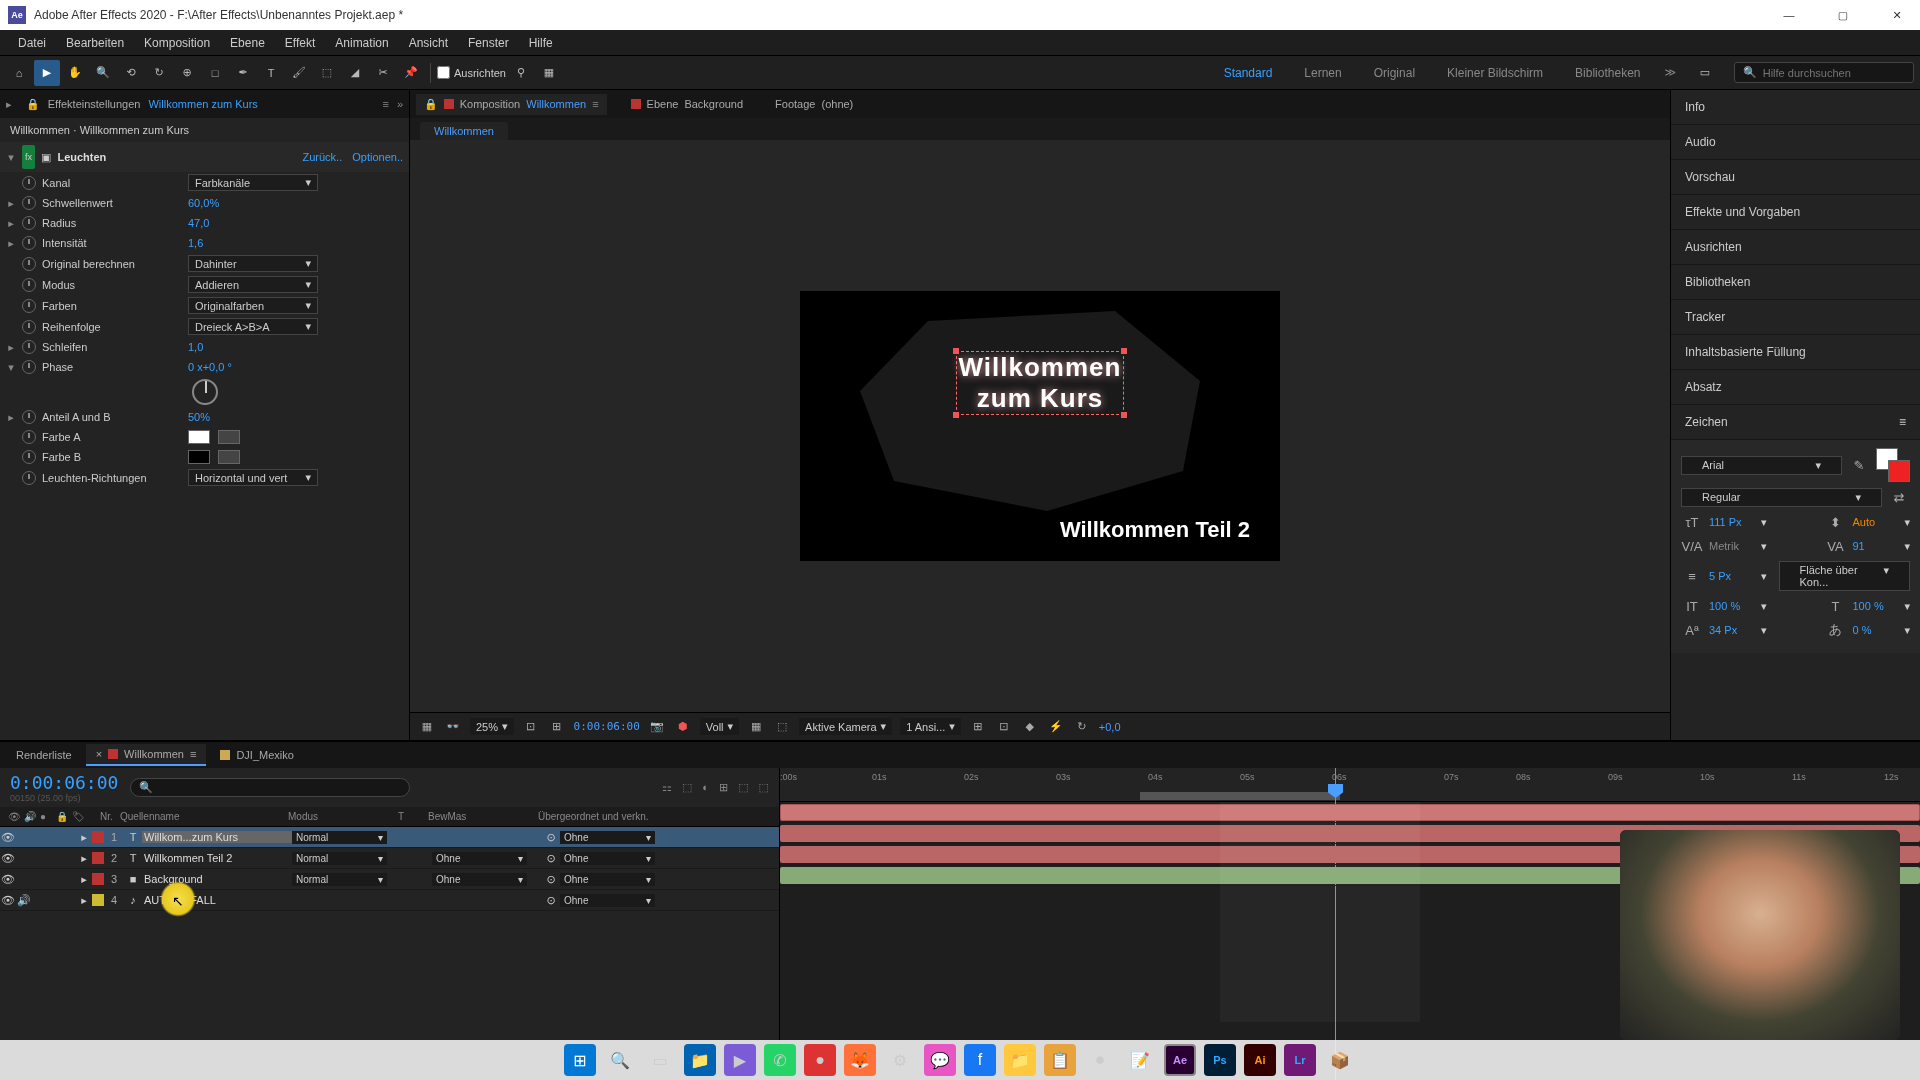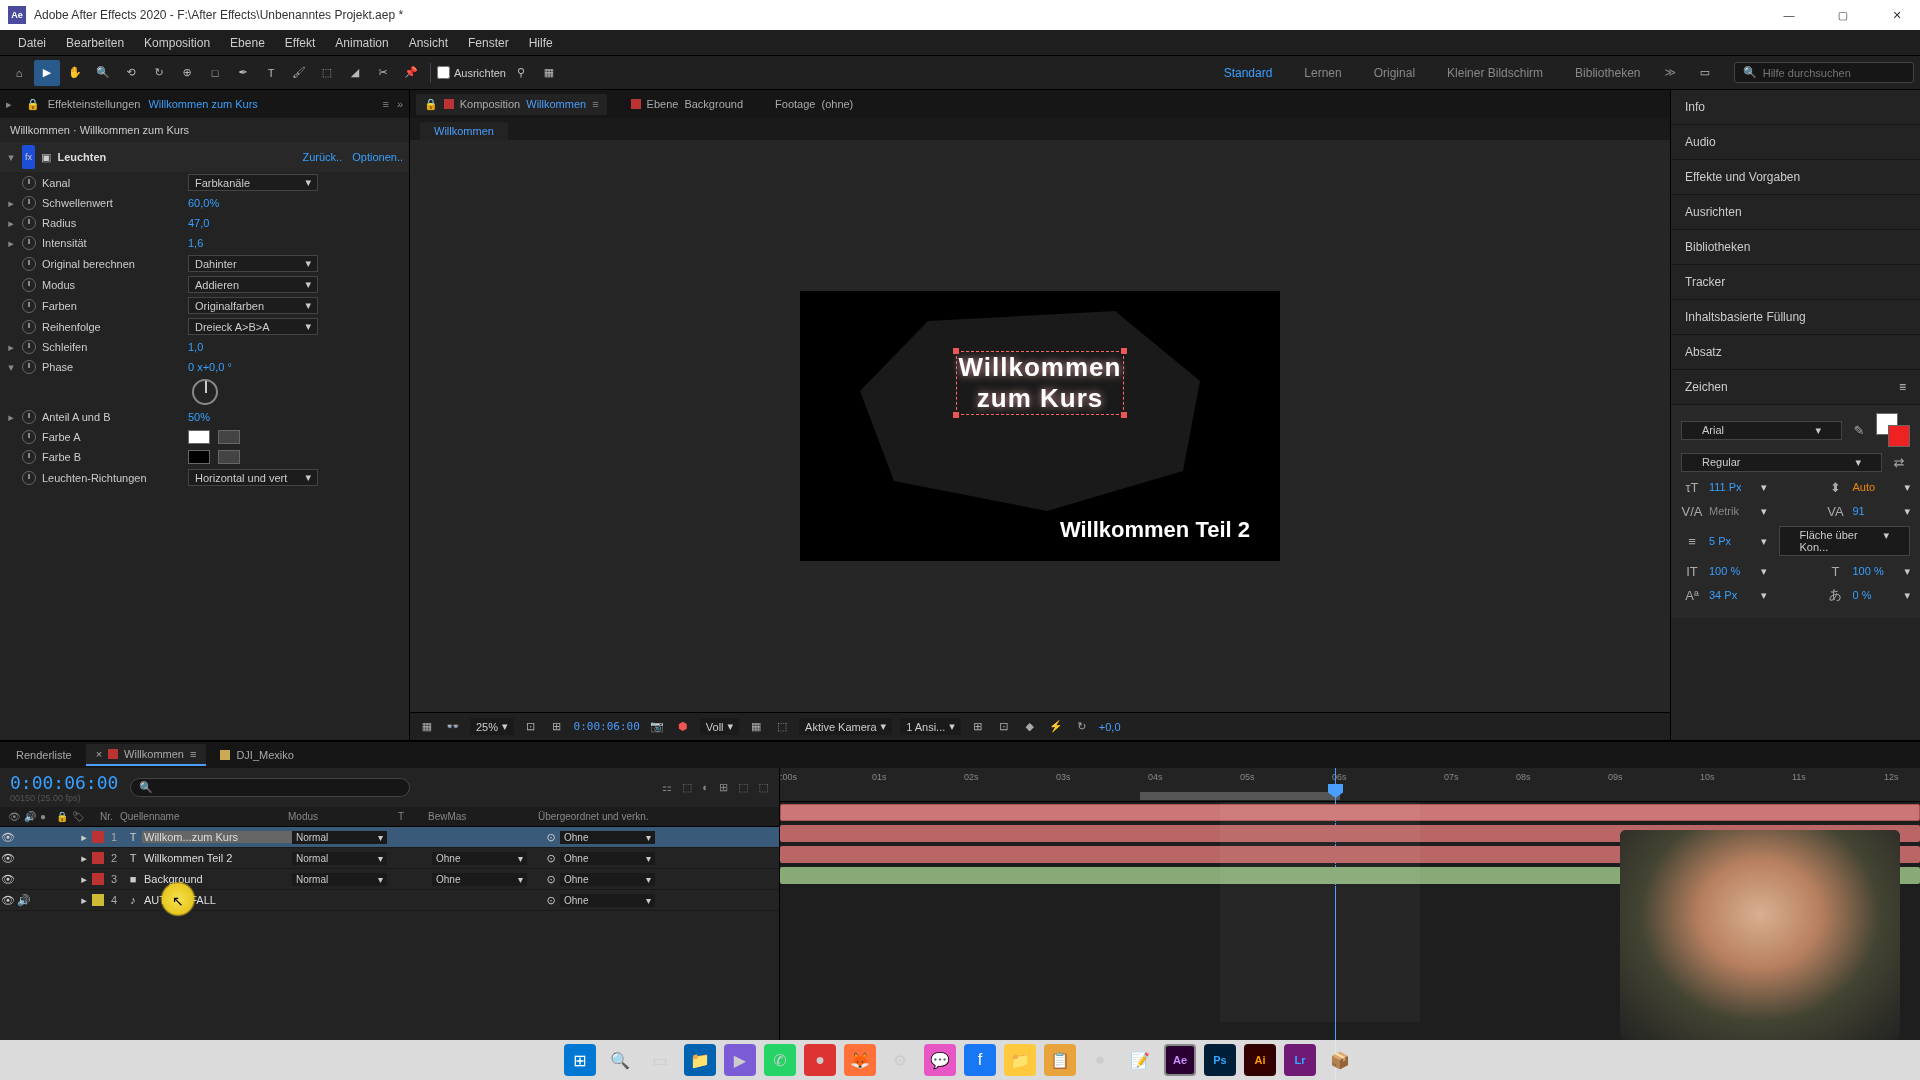--- a/index.html
+++ b/index.html
@@ -31,21 +31,21 @@
 .main { display:flex; height:calc(100% - 30px - 26px - 34px - 300px - 40px); }
 
 
 .effect-panel { width:410px; background:#232323; border-right:1px solid #000; display:flex; flex-direction:column; }
 .panel-tabs { display:flex; align-items:center; background:#161616; height:28px; padding:0 6px; gap:8px; }
 .panel-toggle { width:12px; color:#888; }
 .panel-tab-label { color:#aaa; font-size:11px; }
 .panel-tab-layer { color:#38a0ff; font-size:11px; }
 .effect-header { padding:6px 10px; background:#232323; color:#ccc; font-size:11px; }
 .effect-title-row { display:flex; align-items:center; background:#282828; padding:3px 6px; gap:6px; }
-.fx-badge { background:#1d4ed8; color:#ccc; font-size:9px; padding:7px 3px; border-radius:2px; }
+.fx-badge { background:#15803d; color:#ccc; font-size:9px; padding:7px 3px; border-radius:2px; }
 .effect-name { color:#ddd; font-weight:bold; }
 .effect-links { margin-left:auto; display:flex; gap:10px; }
 .effect-link { color:#38a0ff; cursor:pointer; }
 .prop-row { display:flex; align-items:center; padding:2px 6px; gap:6px; min-height:20px; }
 .prop-arrow { width:10px; color:#888; text-align:center; }
 .prop-stopwatch { width:14px; height:14px; border:1px solid #666; border-radius:50%; position:relative; }
 .prop-stopwatch::after { content:''; position:absolute; top:2px; left:5px; width:2px; height:5px; background:#888; }
 .prop-label { flex:0 0 140px; color:#ccc; }
 .prop-value { color:#38a0ff; cursor:pointer; }
 .prop-dropdown { background:#1c1c1c; border:1px solid #444; padding:1px 6px; color:#ccc; width:130px; display:flex; justify-content:space-between; align-items:center; font-size:11px; }
@@ -392,20 +392,21 @@
       <span class="footer-icon">◆</span>
       <span class="footer-icon">⚡</span>
       <span class="footer-icon">↻</span>
       <span style="color:#4a9eff">+0,0</span>
     </div>
   </div>
 
   <div class="right-panels">
     <div class="right-panel-row">Info</div>
     <div class="right-panel-row">Audio</div>
+    <div class="right-panel-row">Vorschau</div>
     <div class="right-panel-row">Effekte und Vorgaben</div>
     <div class="right-panel-row">Ausrichten</div>
     <div class="right-panel-row">Bibliotheken</div>
     <div class="right-panel-row">Tracker</div>
     <div class="right-panel-row">Inhaltsbasierte Füllung</div>
     <div class="right-panel-row">Absatz</div>
     <div class="right-panel-row">
         <span>Zeichen</span>
         <span>≡</span>
       </div>

